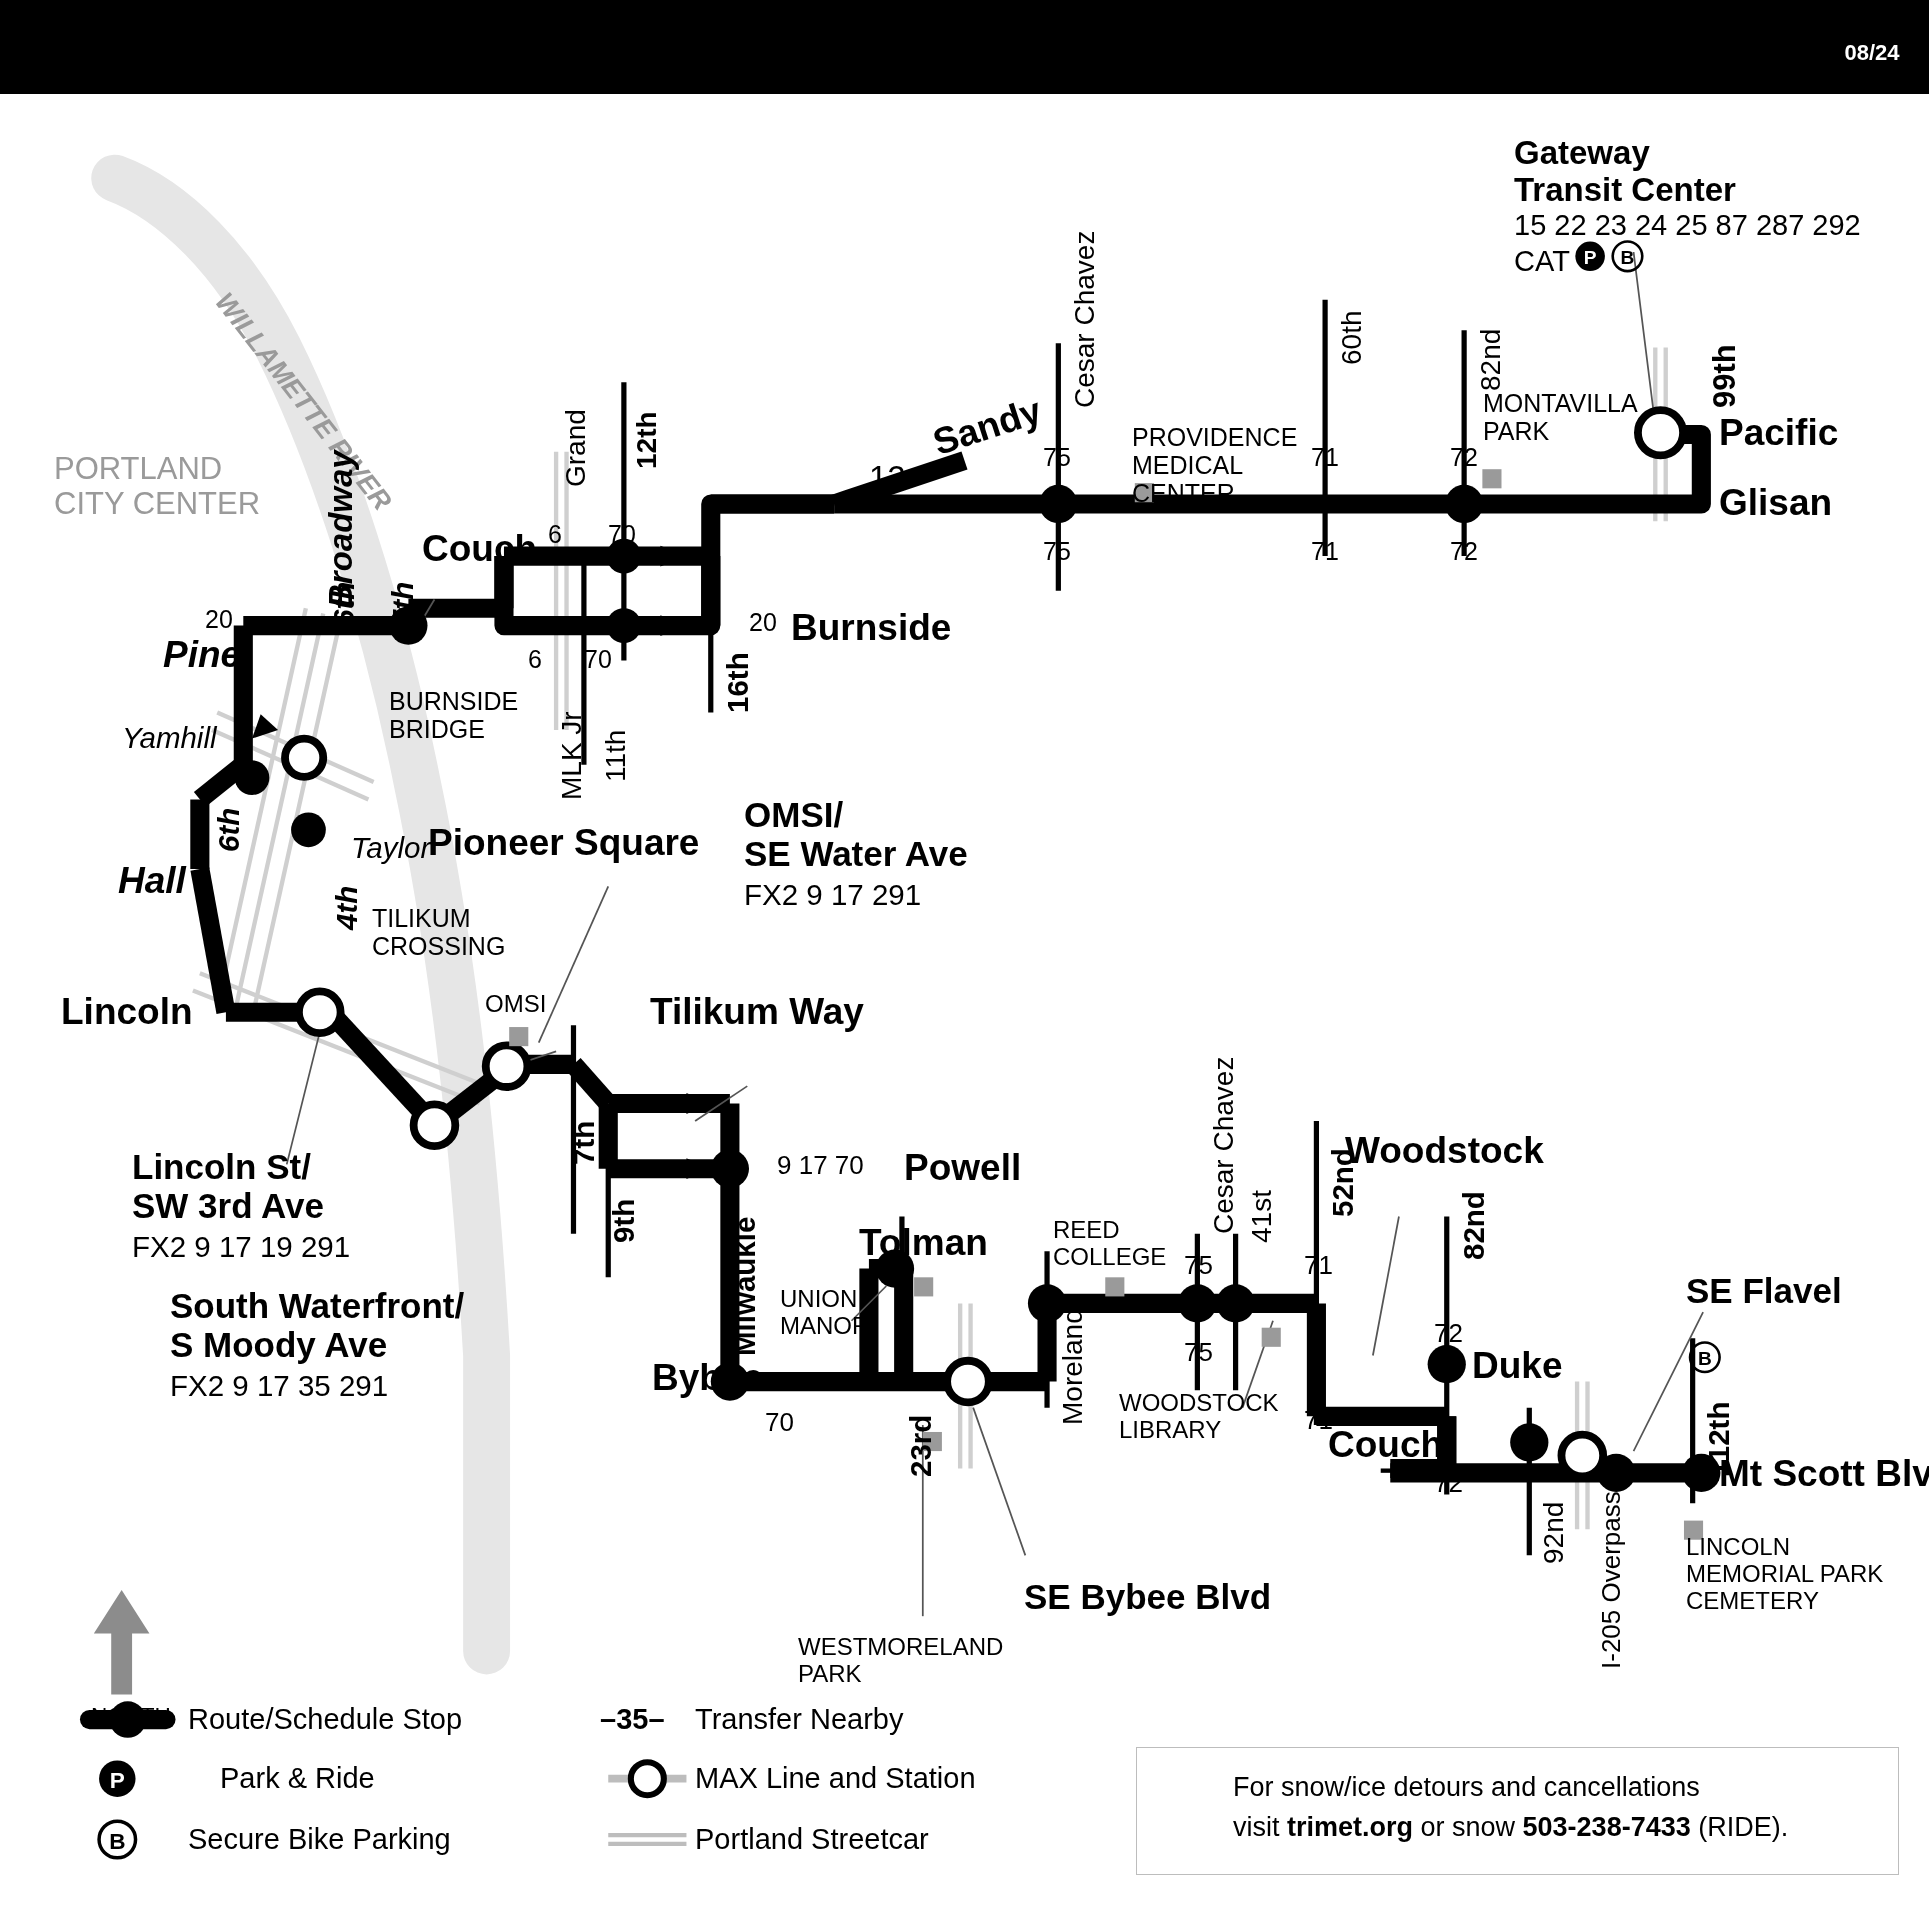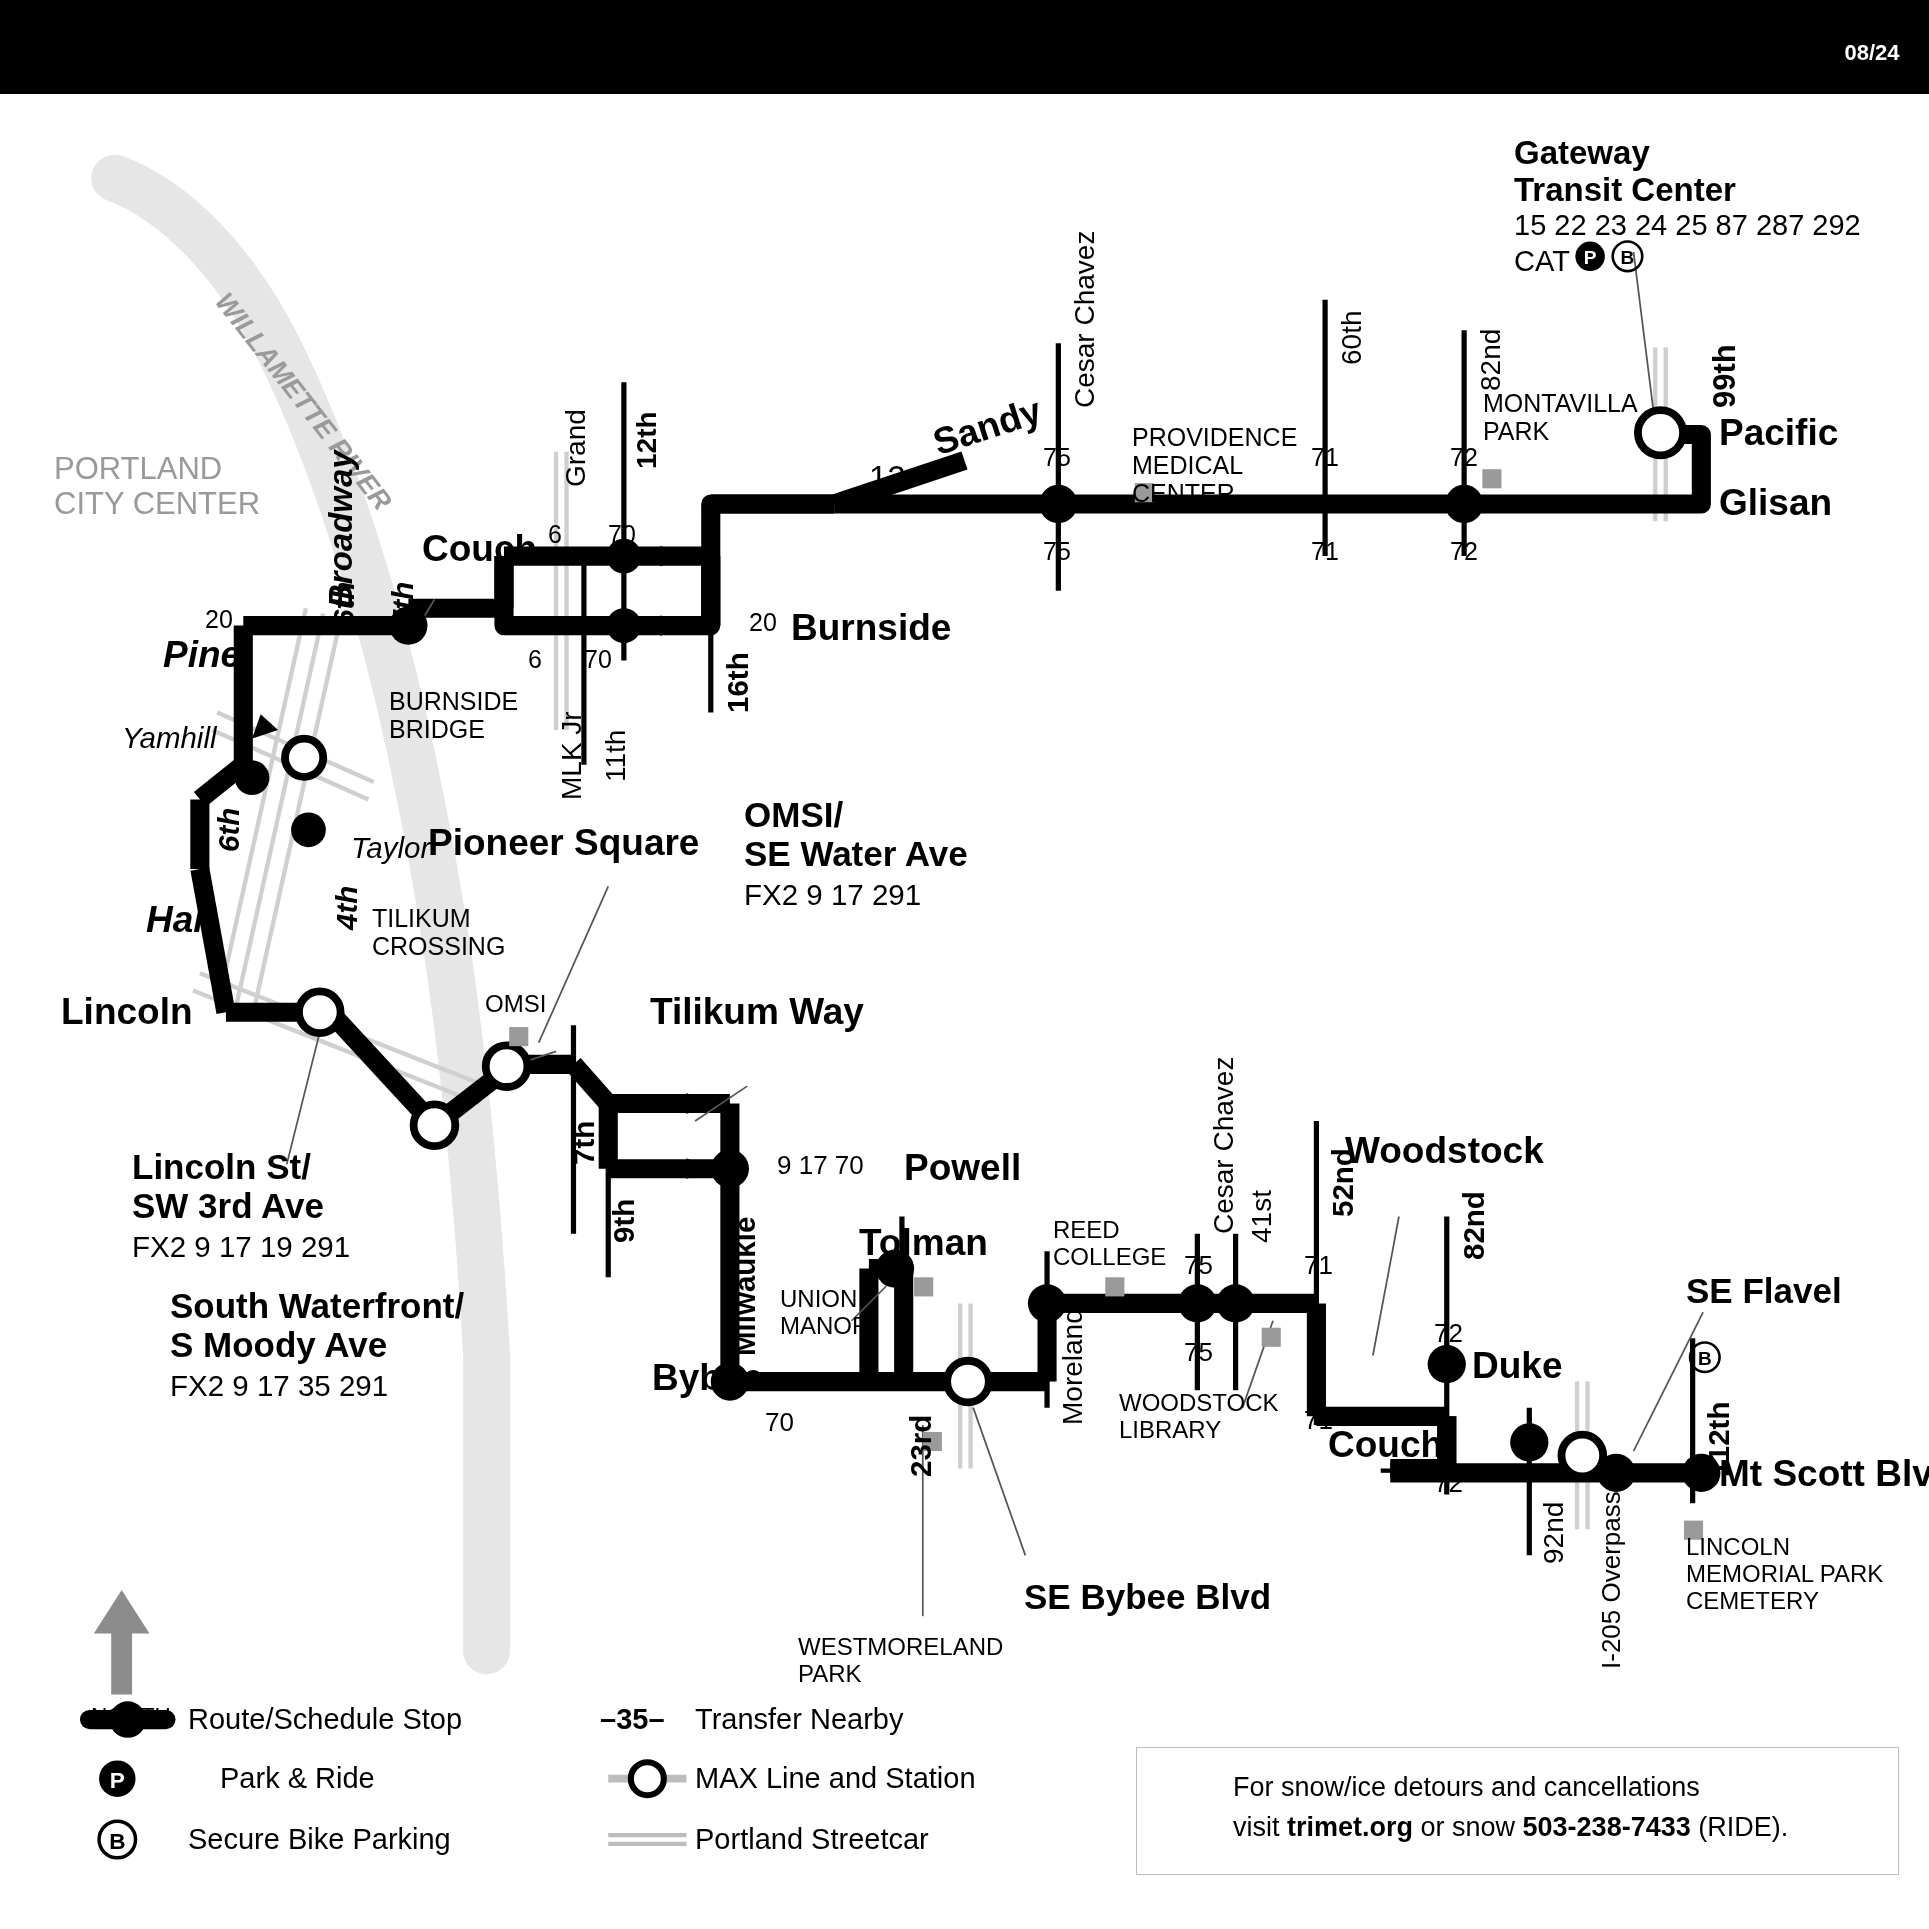--- a/index.html
+++ b/index.html
@@ -313,21 +313,21 @@
 <div class="lbl rot90" style="left:1057px;top:1425px;font-size:28px;">Moreland</div>
 <div class="lbl rot90" style="left:1208px;top:1234px;font-size:28px;">Cesar Chavez</div>
 <div class="lbl rot90" style="left:1246px;top:1243px;font-size:28px;">41st</div>
 <div class="lbl b rot90" style="left:1326px;top:1217px;font-size:29.5px;">52nd</div>
 <div class="lbl b rot90" style="left:1457px;top:1260px;font-size:29.5px;">82nd</div>
 <div class="lbl rot90" style="left:1538px;top:1564px;font-size:28px;">92nd</div>
 <div class="lbl b rot90" style="left:1702px;top:1477px;font-size:29.5px;">112th</div>
 <div class="lbl rot90" style="left:1597px;top:1669px;font-size:26px;">I-205 Overpass</div>
 
 <div class="lbl b i" style="left:163px;top:634px;font-size:37px;">Pine</div>
-<div class="lbl b i" style="left:118px;top:899px;font-size:37px;margin-left:28px;">Hall</div>
+<div class="lbl b i" style="left:118px;top:860px;font-size:37px;">Hall</div>
 <div class="lbl i" style="left:122px;top:721px;font-size:29.5px;">Yamhill</div>
 <div class="lbl i" style="left:351px;top:831px;font-size:29.5px;">Taylor</div>
 <div class="lbl b" style="left:61px;top:991px;font-size:37px;">Lincoln</div>
 <div class="lbl b" style="left:428px;top:810px;font-size:37px;margin-top:12px;">Pioneer Square</div>
 
 <div class="lbl b" style="left:744px;top:795px;font-size:35px;">OMSI/
 SE Water Ave</div>
 <div class="lbl" style="left:744px;top:878px;font-size:29.5px;">FX2 9 17 291</div>
 
 <div class="lbl b" style="left:132px;top:1147px;font-size:35px;">Lincoln St/

